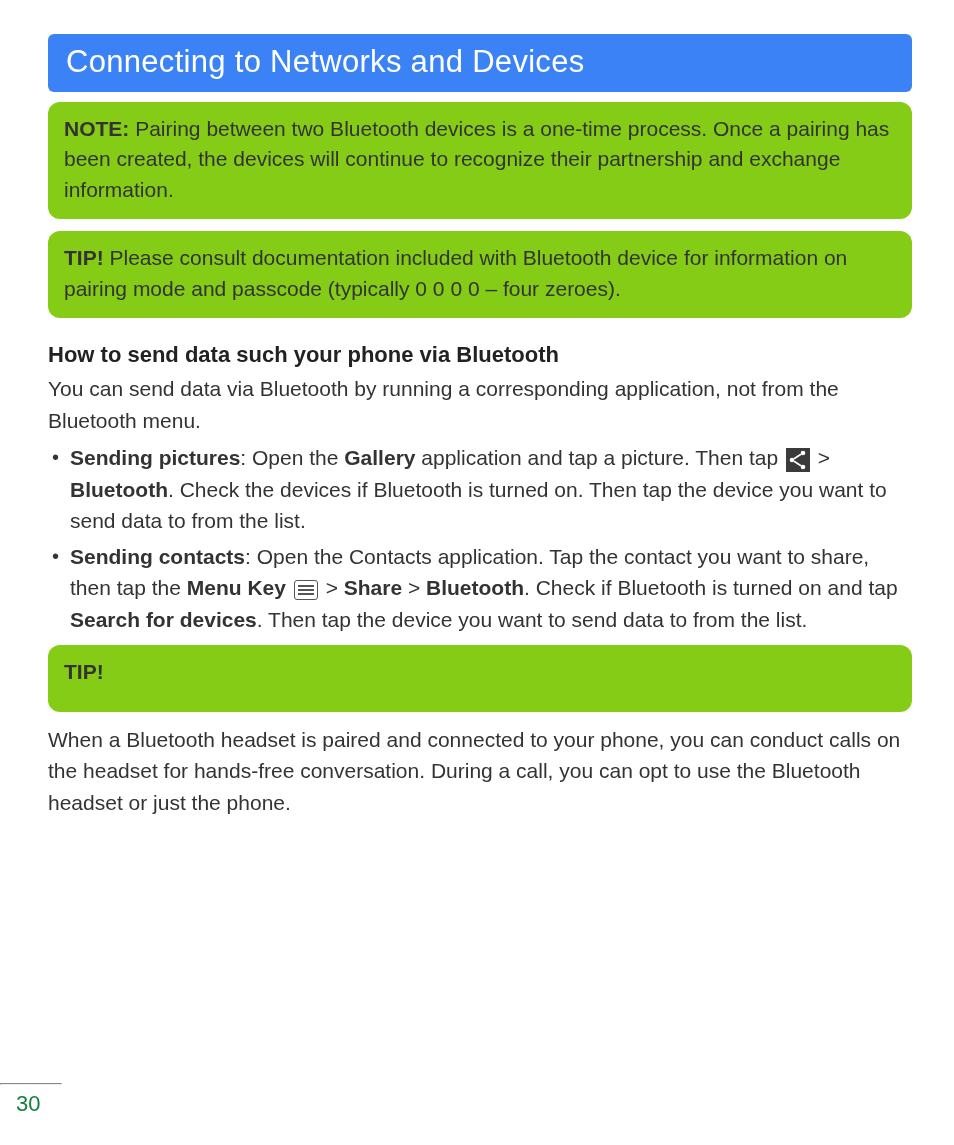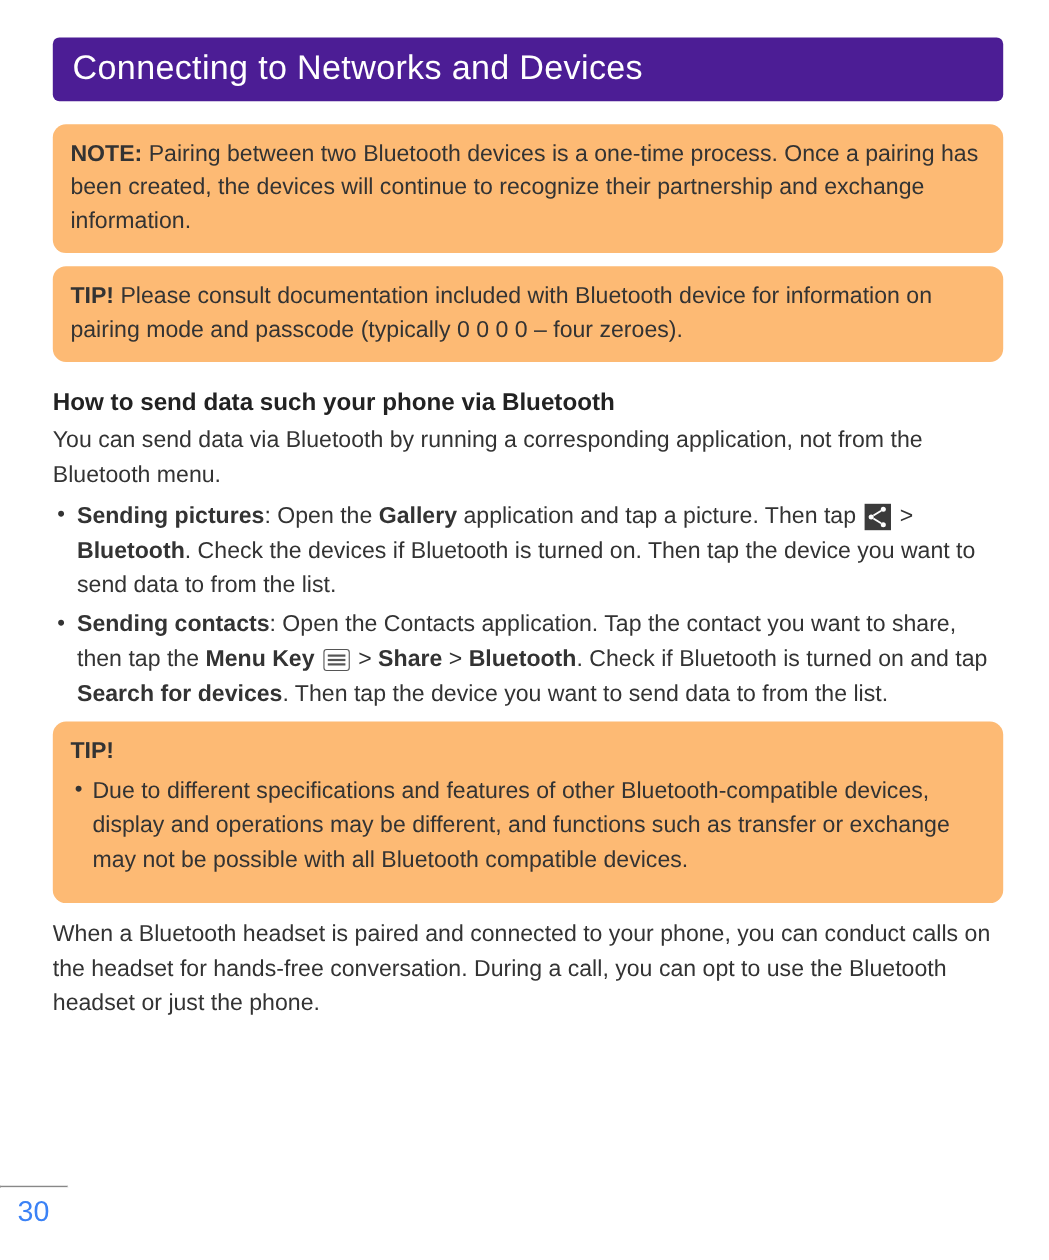--- a/index.html
+++ b/index.html
@@ -10,32 +10,32 @@
     width: 954px;
     height: 1145px;
     position: relative;
     box-sizing: border-box;
   }
   .page {
     padding: 34px 42px 0 48px;
     box-sizing: border-box;
   }
   .section-title-bar {
-    background: #4c1d95;
+    background: #3b82f6;
     color: #fff;
     font-size: 31px;
     padding: 10px 18px 12px 18px;
     border-radius: 6px;
     font-weight: 400;
     letter-spacing: 0.3px;
-    margin-bottom: 21px;
+    margin-bottom: 10px;
     font-stretch: condensed;
   }
   .callout {
-    background: #fdba74;
+    background: #84cc16;
     border-radius: 12px;
     padding: 12px 16px 14px 16px;
     margin-bottom: 12px;
     font-size: 21px;
     line-height: 1.45;
     color: #333;
   }
   .callout .label {
     font-weight: 700;
   }
@@ -111,22 +111,22 @@
   .footer-line {
     border-top: 1px solid #888;
     margin: 0 0 6px 0;
     width: 60px;
     margin-left: 0;
   }
   .page-num-wrap {
     padding-left: 16px;
   }
   .page-num {
-    font-size: 26px;
-    color: #3b82f6;
+    font-size: 22px;
+    color: #15803d;
   }
 </style>
 </head>
 <body>
 
 <div class="page">
 
   <div class="section-title-bar">
     <span>Connecting to Networks and Devices</span>
   </div>
@@ -157,21 +157,20 @@
       </li>
       <li>
         <span class="b">Sending contacts</span><span>: Open the Contacts application. Tap the contact you want to share, then tap the </span><span class="b">Menu Key</span><span> </span><span class="menu-key"><span class="bar"></span><span class="bar"></span><span class="bar"></span></span><span> &gt; </span><span class="b">Share</span><span> &gt; </span><span class="b">Bluetooth</span><span>. Check if Bluetooth is turned on and tap </span><span class="b">Search for devices</span><span>. Then tap the device you want to send data to from the list.</span>
       </li>
     </ul>
   </div>
 
   <div class="callout">
     <div class="label">TIP!</div>
     <ul class="bullets">
-      <li>Due to different specifications and features of other Bluetooth-compatible devices, display and operations may be different, and functions such as transfer or exchange may not be possible with all Bluetooth compatible devices.</li>
     </ul>
   </div>
 
   <div class="body-text">
     <p class="para">When a Bluetooth headset is paired and connected to your phone, you can conduct calls on the headset for hands-free conversation. During a call, you can opt to use the Bluetooth headset or just the phone.</p>
   </div>
 
 </div>
 
 <div class="footer">

